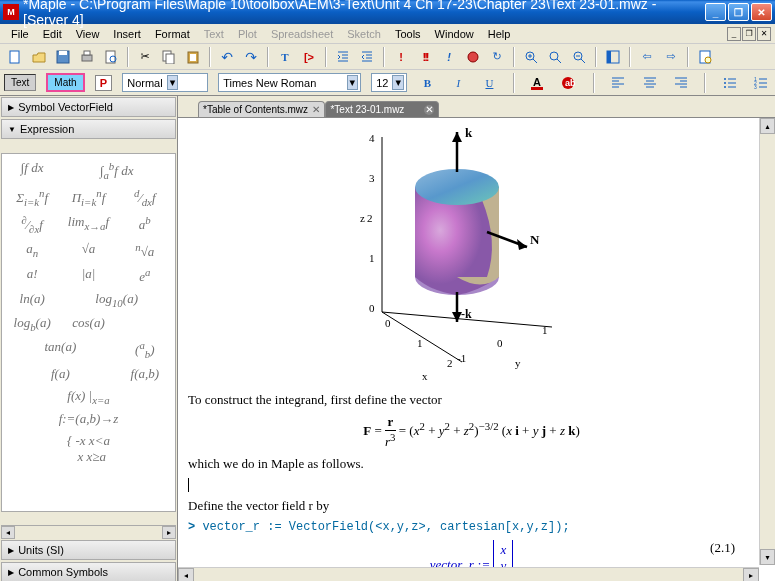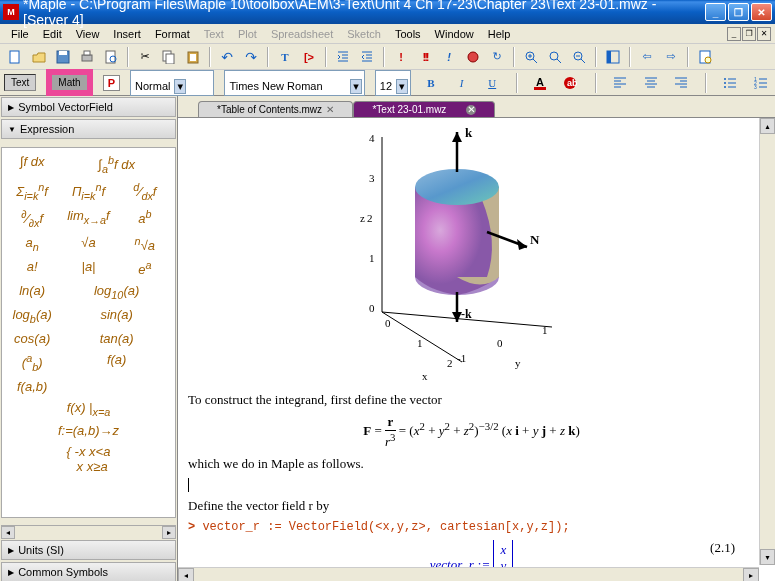--- a/index.html
+++ b/index.html
@@ -13,42 +13,42 @@
 .menubar { background: #ece9d8; height: 20px; display: flex; align-items: center; padding: 0 4px; border-bottom: 1px solid #ccc; }
 .menubar .menu { padding: 2px 7px; cursor: default; }
 .menubar .menu.disabled { color: #999; }
 .menubar .spacer { flex: 1; }
 .mdibtns { display:flex; gap:1px; }
 .mdibtn { width:14px;height:14px;border:1px solid #888;background:#ece9d8;font-size:8px;display:flex;align-items:center;justify-content:center; }
 .toolbar1 { background: #ece9d8; height: 26px; display: flex; align-items: center; padding: 2px 4px; gap: 2px; border-bottom: 1px solid #ccc; }
 .tbtn { width: 22px; height: 22px; display: flex; align-items: center; justify-content: center; border: 1px solid transparent; }
 .tsep { width: 2px; height: 20px; border-left: 1px solid #aaa; border-right: 1px solid #fff; margin: 0 3px; }
 .toolbar2 { background: #ece9d8; height: 26px; display: flex; align-items: center; padding: 2px 4px; gap: 10px; border-bottom: 1px solid #888; }
-.txtbtn { border: 6px solid #ec4899; padding: 2px 6px; background: #a3a3a3; font-size: 10px; }
+.txtbtn { border: 2px solid #ec4899; padding: 2px 6px; background: #7dd3fc; font-size: 10px; }
 .txtbtn.active { background: #d0d0d0; border:1px inset #888; }
 .pstyle { border:1px solid #888;background:#fff;padding:1px 4px;width:18px;display:flex;align-items:center;justify-content:center;font-weight:bold;color:#c00;font-size:11px; }
-.combo { border: 1px solid #7f9db9; background: #fff; padding: 8px 2px 1px 4px; font-size: 11px; display: flex; align-items: center; }
+.combo { border: 1px solid #7f9db9; background: #fff; padding: 1px 2px 1px 4px; font-size: 11px; display: flex; align-items: center; }
 .combo .arrow { margin-left: 4px; background:#c9d9ee;border:1px solid #7f9db9;padding:0 2px; }
 .main { display: flex; height: 487px; }
 .sidepanel { width: 178px; background: #ece9d8; border-right: 1px solid #888; display: flex; flex-direction: column; }
 .palette-hdr { background: linear-gradient(to bottom,#f0f0f0,#d8d8d8); border: 1px solid #aaa; padding: 3px 6px; font-size: 11px; display: flex; align-items: center; cursor: default; margin: 1px; }
 .palette-hdr .tri { margin-right: 4px; font-size: 8px; }
-.palette-body { background: #fff; border: 1px solid #aaa; margin: 7px 1px; padding: 4px; flex: 1; overflow: hidden; font-family: Liberation Sans, sans-serif; font-style: italic; font-size: 13px; color: #a16207; }
+.palette-body { background: #fff; border: 1px solid #aaa; margin: 13px 1px; padding: 4px; flex: 1; overflow: hidden; font-family: Liberation Serif, serif; font-style: italic; font-size: 13px; color: #737373; }
 .exprgrid { display: grid; grid-template-columns: 1fr 1fr 1fr; gap: 2px 4px; text-align: center; }
 .exprgrid div { padding: 2px 1px; }
 .content { flex: 1; background: #fff; display: flex; flex-direction: column; position: relative; }
 .doctabs { background: #ece9d8; height: 22px; display: flex; align-items: flex-end; padding: 0 4px 0 20px; border-bottom: 1px solid #888; }
-.doctab { border: 1px solid #888; border-bottom: none; padding: 2px 18px; font-size: 10px; background: #d8d8d8; border-radius: 4px 4px 0 0; display: flex; align-items: center; gap: 4px; }
-.doctab.active { background: #701a75; color: #fff; gap: 20px; }
+.doctab { border: 1px solid #888; border-bottom: none; padding: 2px 4px; font-size: 10px; background: #d8d8d8; border-radius: 4px 4px 0 0; display: flex; align-items: center; gap: 4px; }
+.doctab.active { background: #737373; color: #fff; gap: 20px; }
 .doctab .x { font-size: 10px; color: #666; }
 .doctab.active .x { color: #fff; background:#888;border-radius:6px;width:10px;height:10px;display:flex;align-items:center;justify-content:center; }
 .docarea { flex: 1; overflow: auto; padding: 4px 20px 4px 10px; font-family: 'Times New Roman', serif; font-size: 13px; position: relative; }
 .plot { margin: 0 auto 10px; width: 290px; height: 260px; position: relative; }
 .doctext { margin: 6px 0; }
-.mapleinput { color: #c2410c; font-family: 'Courier New', monospace; font-size: 12px; }
+.mapleinput { color: #0369a1; font-family: 'Courier New', monospace; font-size: 12px; }
 .mapleout { color: #00c; font-style: italic; text-align: center; margin: 6px 0; }
 .eqno { position: absolute; right: 20px; }
 .scrollbar-v { position:absolute;right:0;top:22px;bottom:18px;width:16px;background:#ece9d8;border-left:1px solid #ccc; }
 .scrollbar-v .up,.scrollbar-v .dn{height:16px;background:#ddd;border:1px solid #aaa;display:flex;align-items:center;justify-content:center;font-size:8px;}
 .scrollbar-v .dn{position:absolute;bottom:0;width:100%;}
 .scrollbar-h { position:absolute;left:0;right:16px;bottom:0;height:16px;background:#ece9d8;border-top:1px solid #ccc;display:flex; }
 .scrollbar-h .lf,.scrollbar-h .rt{width:16px;background:#ddd;border:1px solid #aaa;display:flex;align-items:center;justify-content:center;font-size:8px;}
 .scrollbar-h .track{flex:1;}
 .sidescroll { height:14px;background:#ece9d8;display:flex;border-top:1px solid #aaa;margin:0 1px; }
 .sidescroll .lf,.sidescroll .rt{width:14px;background:#ddd;border:1px solid #aaa;font-size:8px;display:flex;align-items:center;justify-content:center;}
@@ -287,21 +287,20 @@
         <div><i>a</i><sup>b</sup></div>
         <div><i>a</i><sub>n</sub></div>
         <div>√<i>a</i></div>
         <div><sup>n</sup>√<i>a</i></div>
         <div><i>a</i>!</div>
         <div>|<i>a</i>|</div>
         <div>e<sup>a</sup></div>
         <div>ln(<i>a</i>)</div>
         <div style="grid-column:span 2">log<sub>10</sub>(<i>a</i>)</div>
         <div>log<sub>b</sub>(<i>a</i>)</div>
-        <div style="grid-column:span 2">sin(<i>a</i>)</div>
         <div>cos(<i>a</i>)</div>
         <div style="grid-column:span 2">tan(<i>a</i>)</div>
         <div>(<sup>a</sup><sub>b</sub>)</div>
         <div style="grid-column:span 2"><i>f</i>(<i>a</i>)</div>
         <div><i>f</i>(<i>a</i>,<i>b</i>)</div>
         <div style="grid-column:span 3"><i>f</i>(<i>x</i>) |<sub>x=a</sub></div>
         <div style="grid-column:span 3"><i>f</i>:=(<i>a</i>,<i>b</i>)→<i>z</i></div>
         <div style="grid-column:span 3">{ -<i>x</i>  <i>x</i>&lt;<i>a</i><br>&nbsp;&nbsp;<i>x</i>  <i>x</i>≥<i>a</i></div>
       </div>
     </div>

